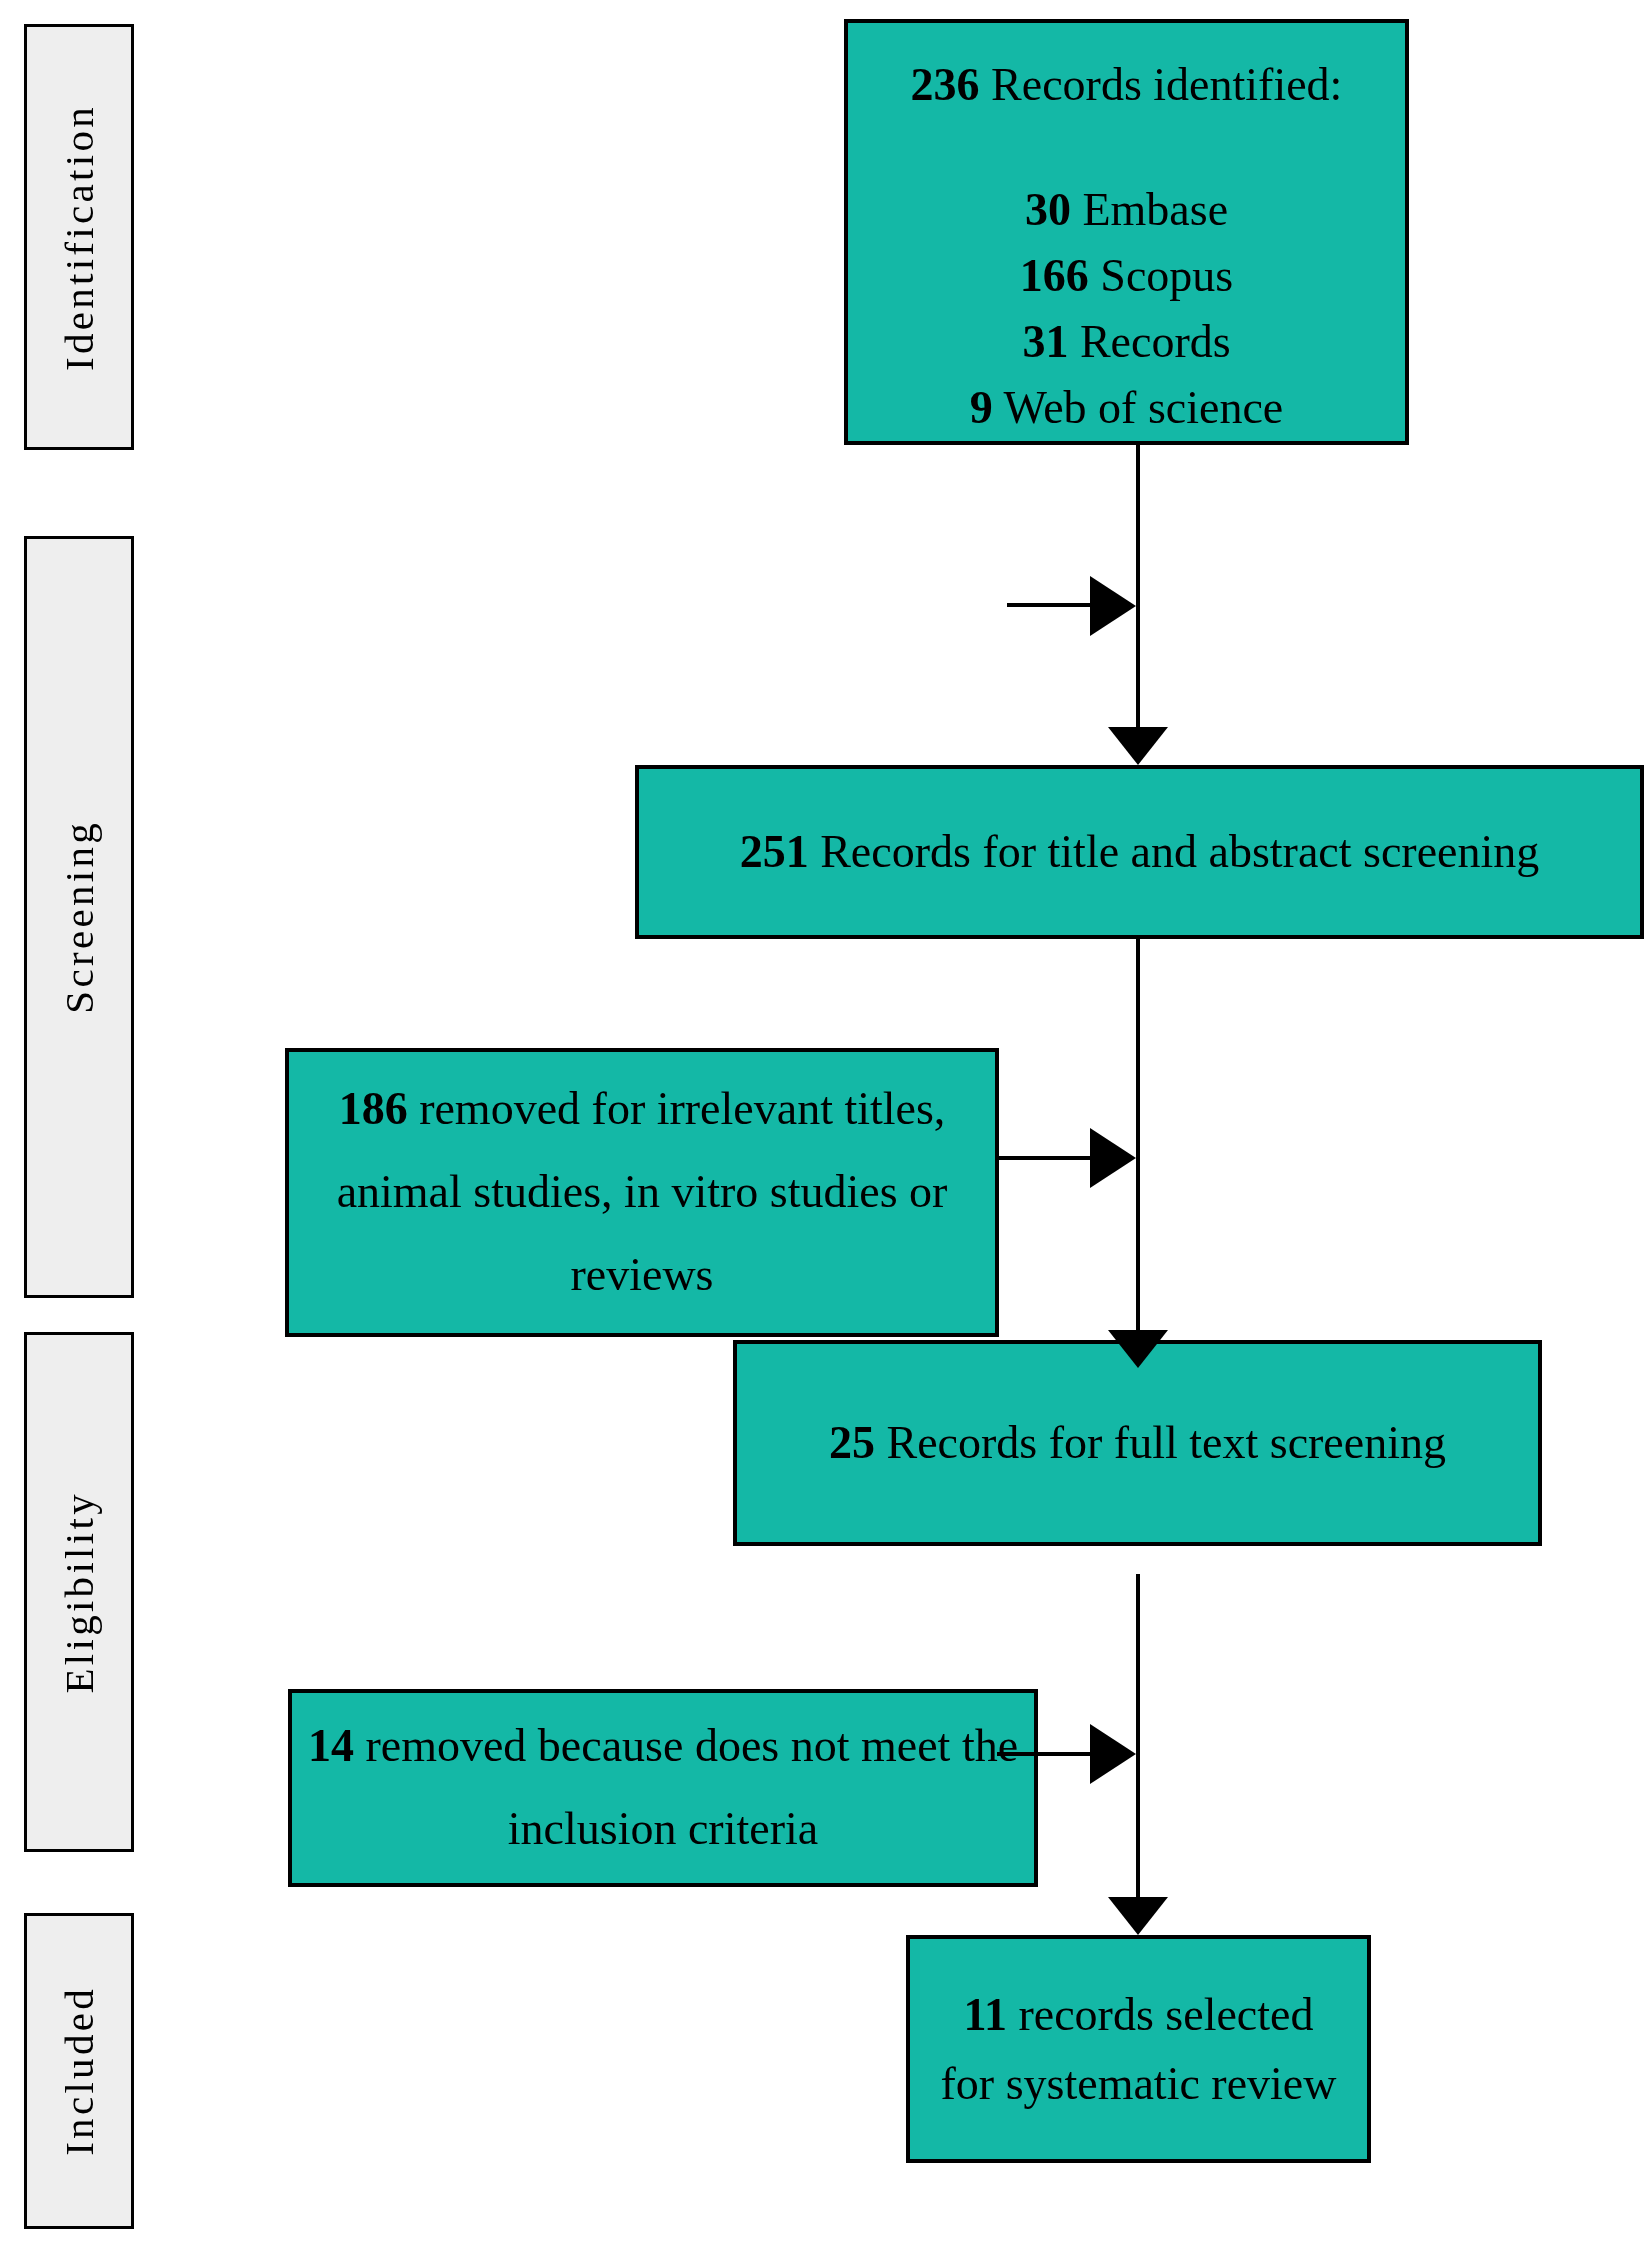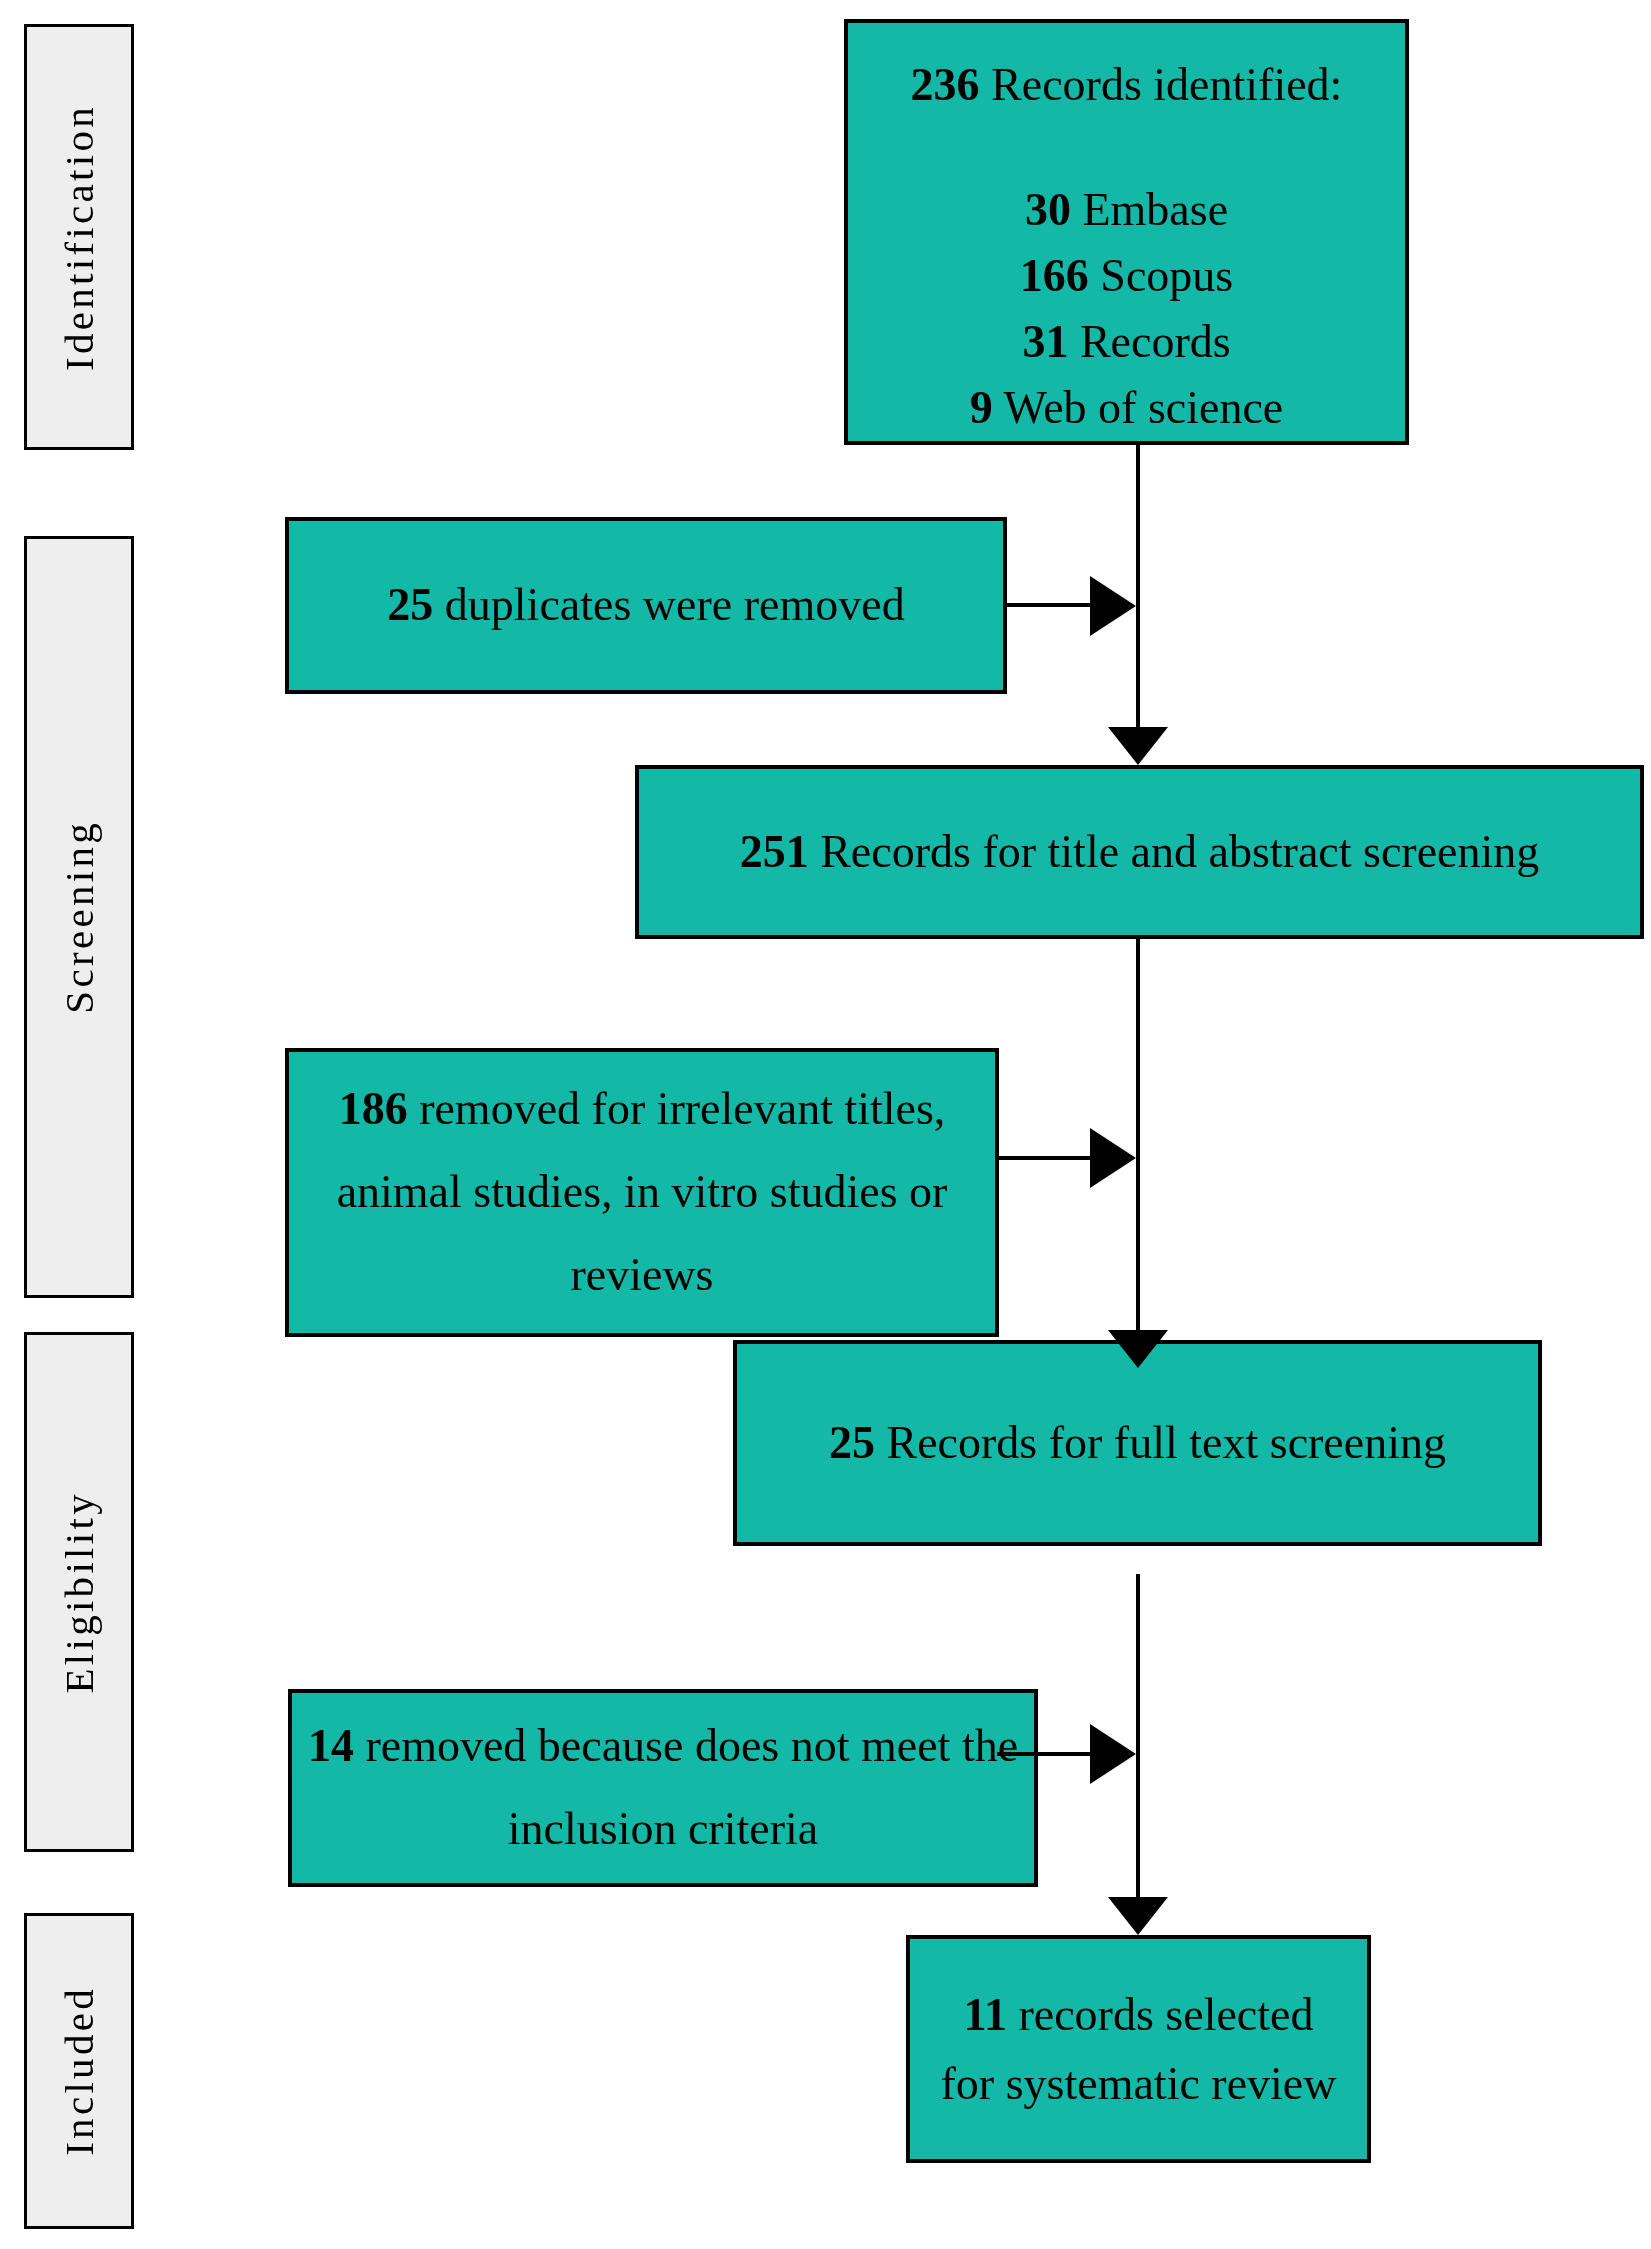--- a/index.html
+++ b/index.html
@@ -83,25 +83,20 @@
       <span class="num">166</span><span> Scopus</span>
     </div>
     <div class="b1-src nowrap">
       <span class="num">31</span><span> Records</span>
     </div>
     <div class="b1-src nowrap">
       <span class="num">9</span><span> Web of science</span>
     </div>
   </div>
 
-  <div class="box" style="left:285px;top:517px;width:722px;height:177px;">
-    <div class="nowrap">
-      <span class="num">25</span><span> duplicates were removed</span>
-    </div>
-  </div>
 
   <div class="box" style="left:635px;top:765px;width:1009px;height:174px;">
     <div class="nowrap">
       <span class="num">251</span><span> Records for title and abstract screening</span>
     </div>
   </div>
 
   <div class="box lh-tall" style="left:285px;top:1010px;width:714px;height:289px;padding:0 22px;">
     <div>
       <span class="num">186</span><span> removed for irrelevant titles, animal studies, in vitro studies or reviews</span>

